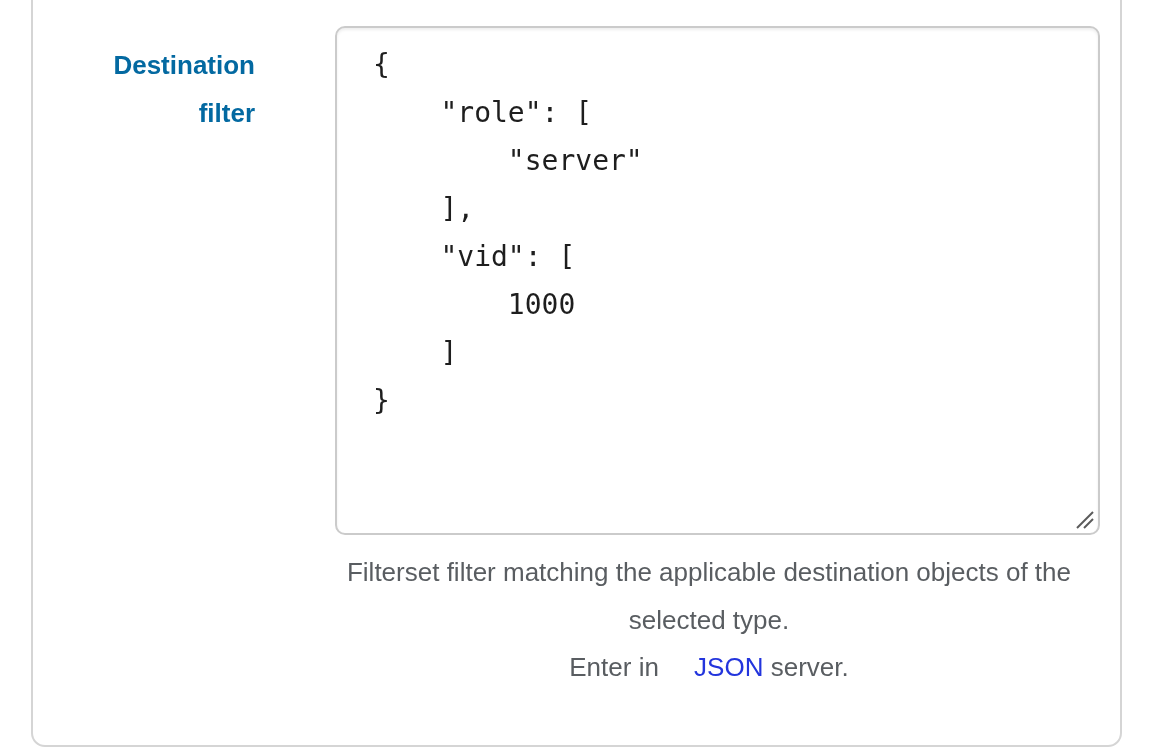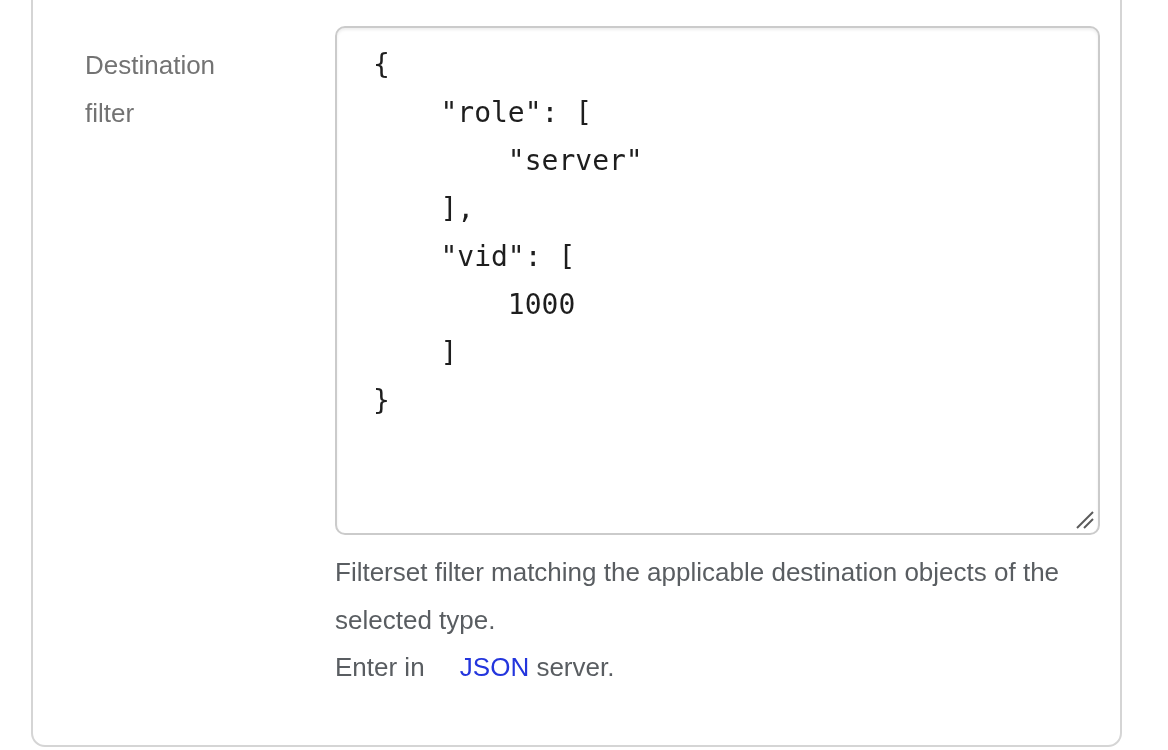--- a/index.html
+++ b/index.html
@@ -22,24 +22,26 @@
     border-radius: 14px;
     background: #ffffff;
     box-sizing: border-box;
   }
 
   .field-label {
     position: absolute;
     left: 85px;
     top: 41px;
     width: 170px;
+    text-align: right;
     font-size: 26px;
     line-height: 48px;
-    color: #737373;
+    color: #0369a1;
     overflow-wrap: normal;
+    font-weight: bold;
   }
 
   .textarea-wrap {
     position: absolute;
     left: 335px;
     top: 26px;
     width: 765px;
     height: 509px;
   }
 
@@ -72,20 +74,21 @@
   }
 
   .help-block {
     position: absolute;
     left: 335px;
     top: 549px;
     width: 748px;
     font-size: 26px;
     line-height: 47.5px;
     color: #595d61;
+    text-align: center;
   }
 
   .help-block a {
     color: #2335dd;
     text-decoration: none;
     cursor: pointer;
     margin-left: 28px;
   }
 </style>
 </head>

